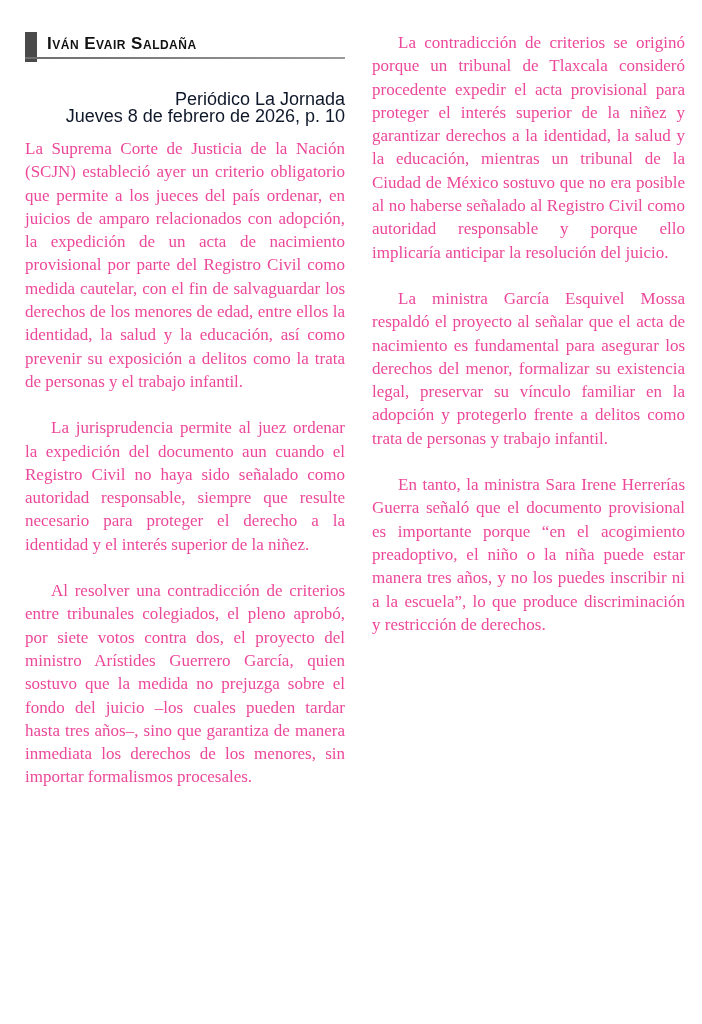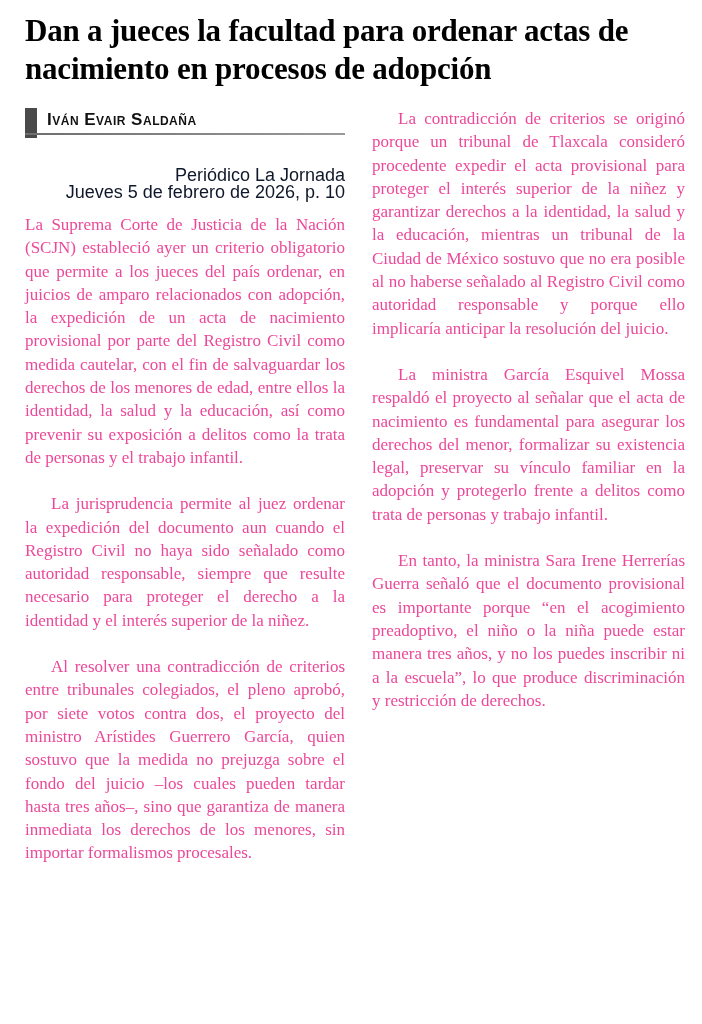--- a/index.html
+++ b/index.html
@@ -93,35 +93,34 @@
     margin-bottom: 23px;
   }
   .article-text p.no-indent { text-indent: 0; }
   .article-text p:last-child { margin-bottom: 0; }
 </style>
 </head>
 <body>
 
 <div class="page">
 
-  <h1 class="headline">Dan a jueces la facultad para ordenar actas de nacimiento en procesos de adopción</h1>
 
   <div class="columns">
 
     <div class="col-left article-text">
 
       <div class="byline-block">
         <div class="byline-bar"></div>
         <span class="byline-name">Iván Evair Saldaña</span>
         <div class="byline-rule"></div>
       </div>
 
       <div class="pub-info">
         <div>Periódico La Jornada</div>
-        <div>Jueves 5 de febrero de 2026, p. 10</div>
+        <div>Jueves 8 de febrero de 2026, p. 10</div>
       </div>
 
       <p class="no-indent">La Suprema Corte de Justicia de la Nación (SCJN) estableció ayer un criterio obligatorio que permite a los jueces del país ordenar, en juicios de amparo relacionados con adopción, la expedición de un acta de nacimiento provisional por parte del Registro Civil como medida cautelar, con el fin de salvaguardar los derechos de los menores de edad, entre ellos la identidad, la salud y la educación, así como prevenir su exposición a delitos como la trata de personas y el trabajo infantil.</p>
       <p>La jurisprudencia permite al juez ordenar la expedición del documento aun cuando el Registro Civil no haya sido señalado como autoridad responsable, siempre que resulte necesario para proteger el derecho a la identidad y el interés superior de la niñez.</p>
       <p>Al resolver una contradicción de criterios entre tribunales colegiados, el pleno aprobó, por siete votos contra dos, el proyecto del ministro Arístides Guerrero García, quien sostuvo que la medida no prejuzga sobre el fondo del juicio –los cuales pueden tardar hasta tres años–, sino que garantiza de manera inmediata los derechos de los menores, sin importar formalismos procesales.</p>
 
     </div>
 
     <div class="col-right article-text">
 

